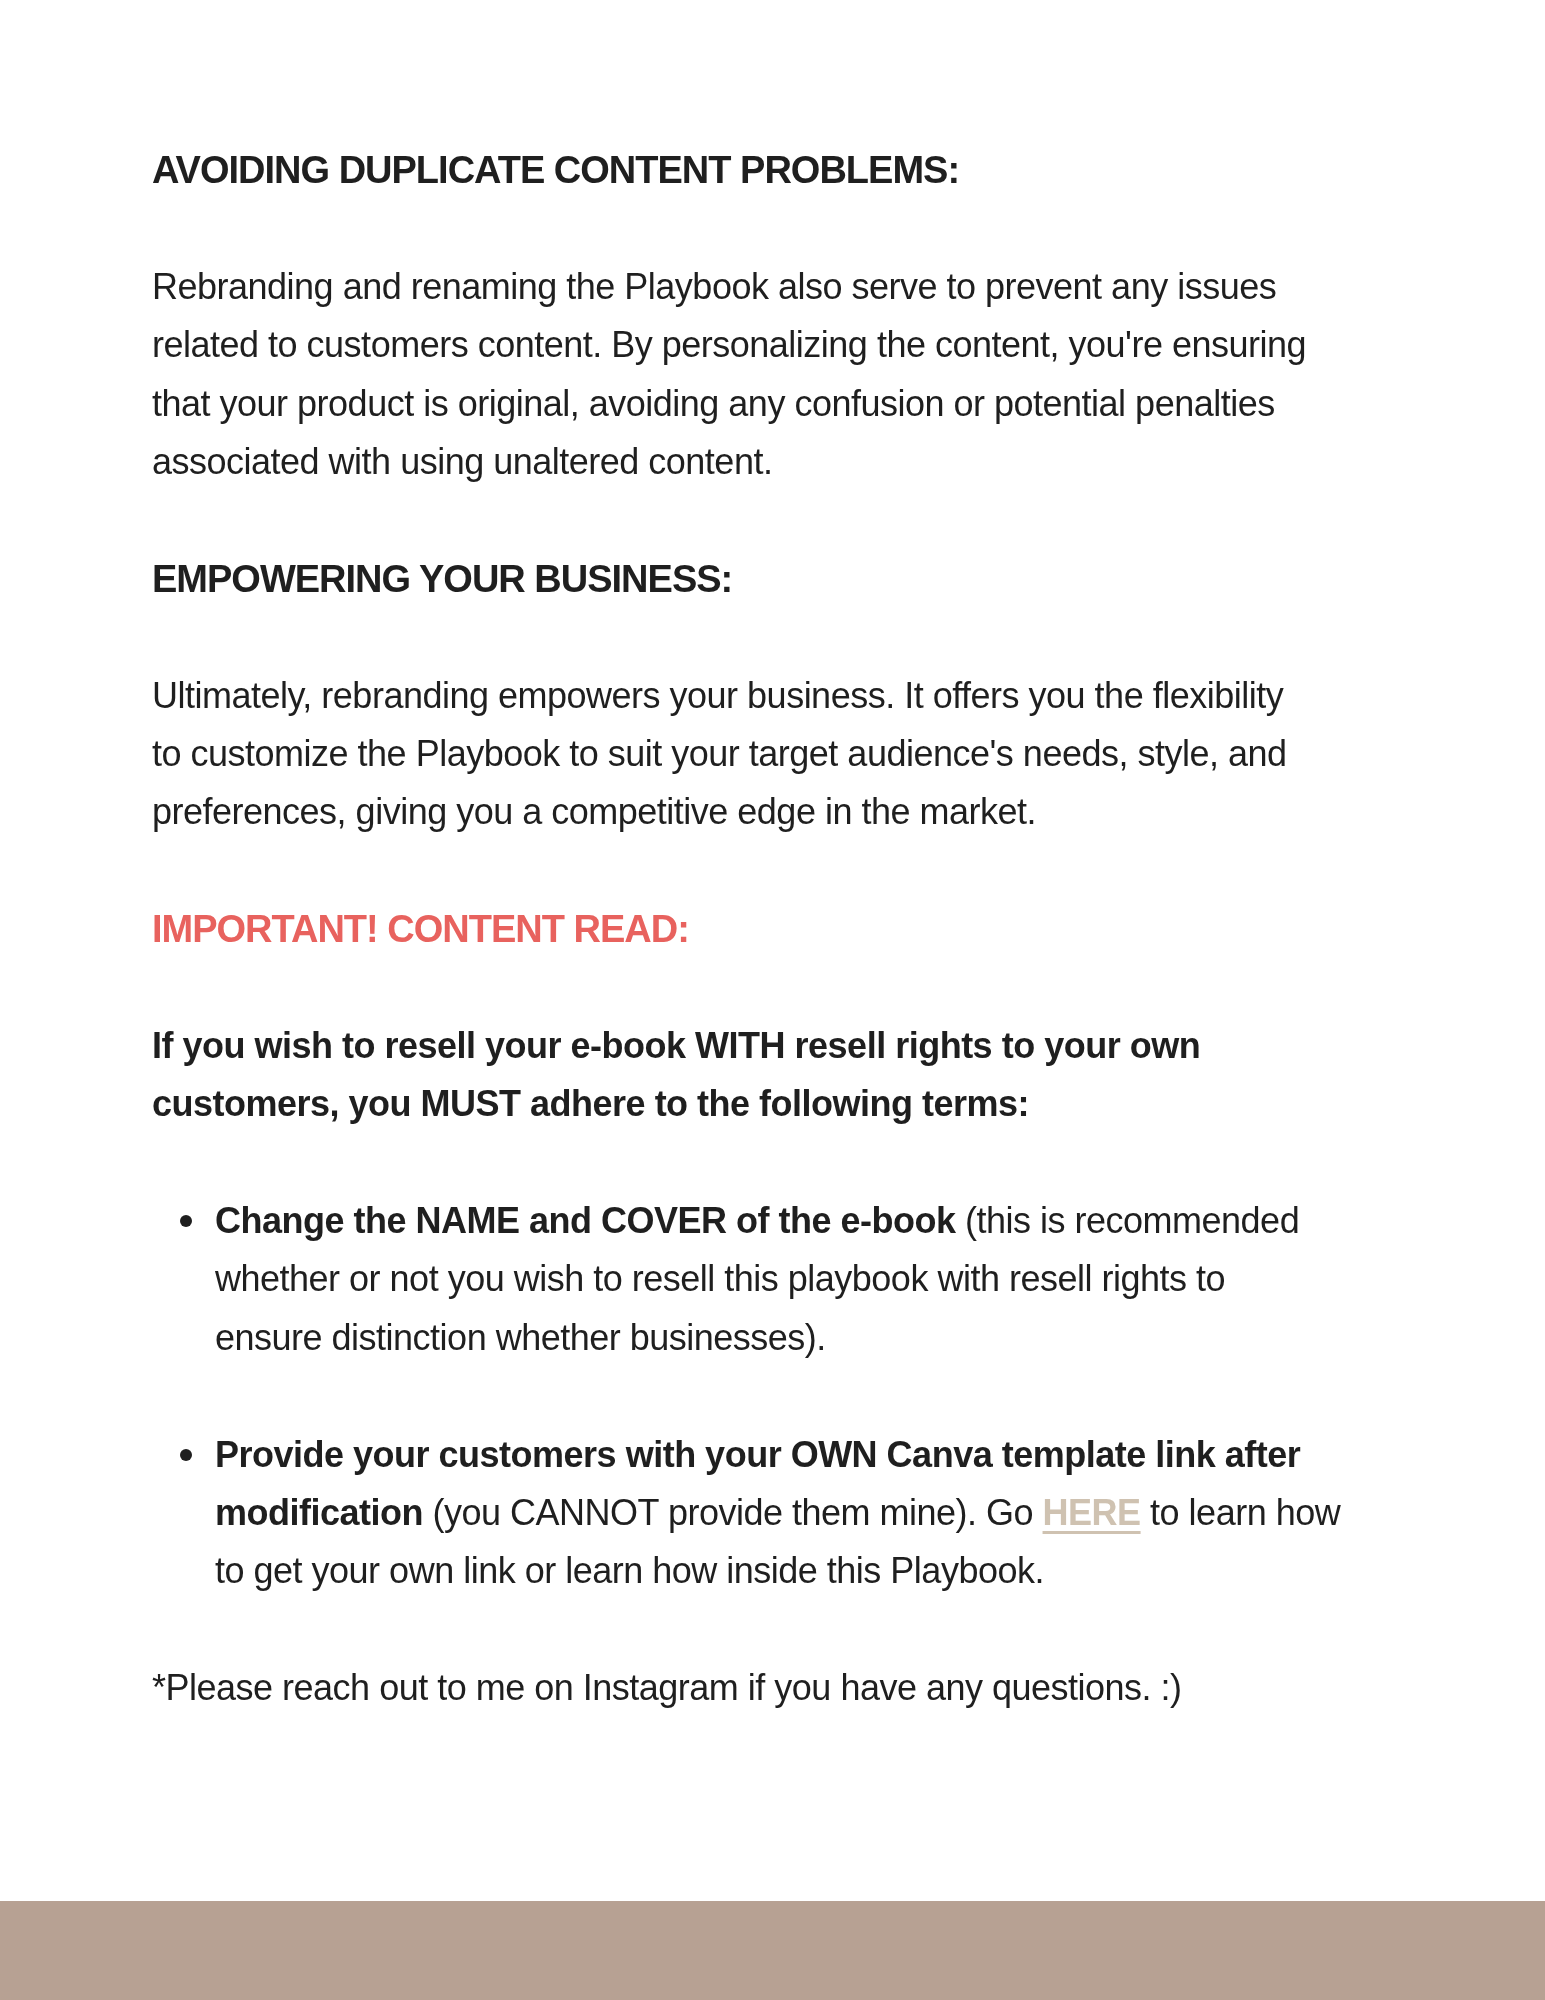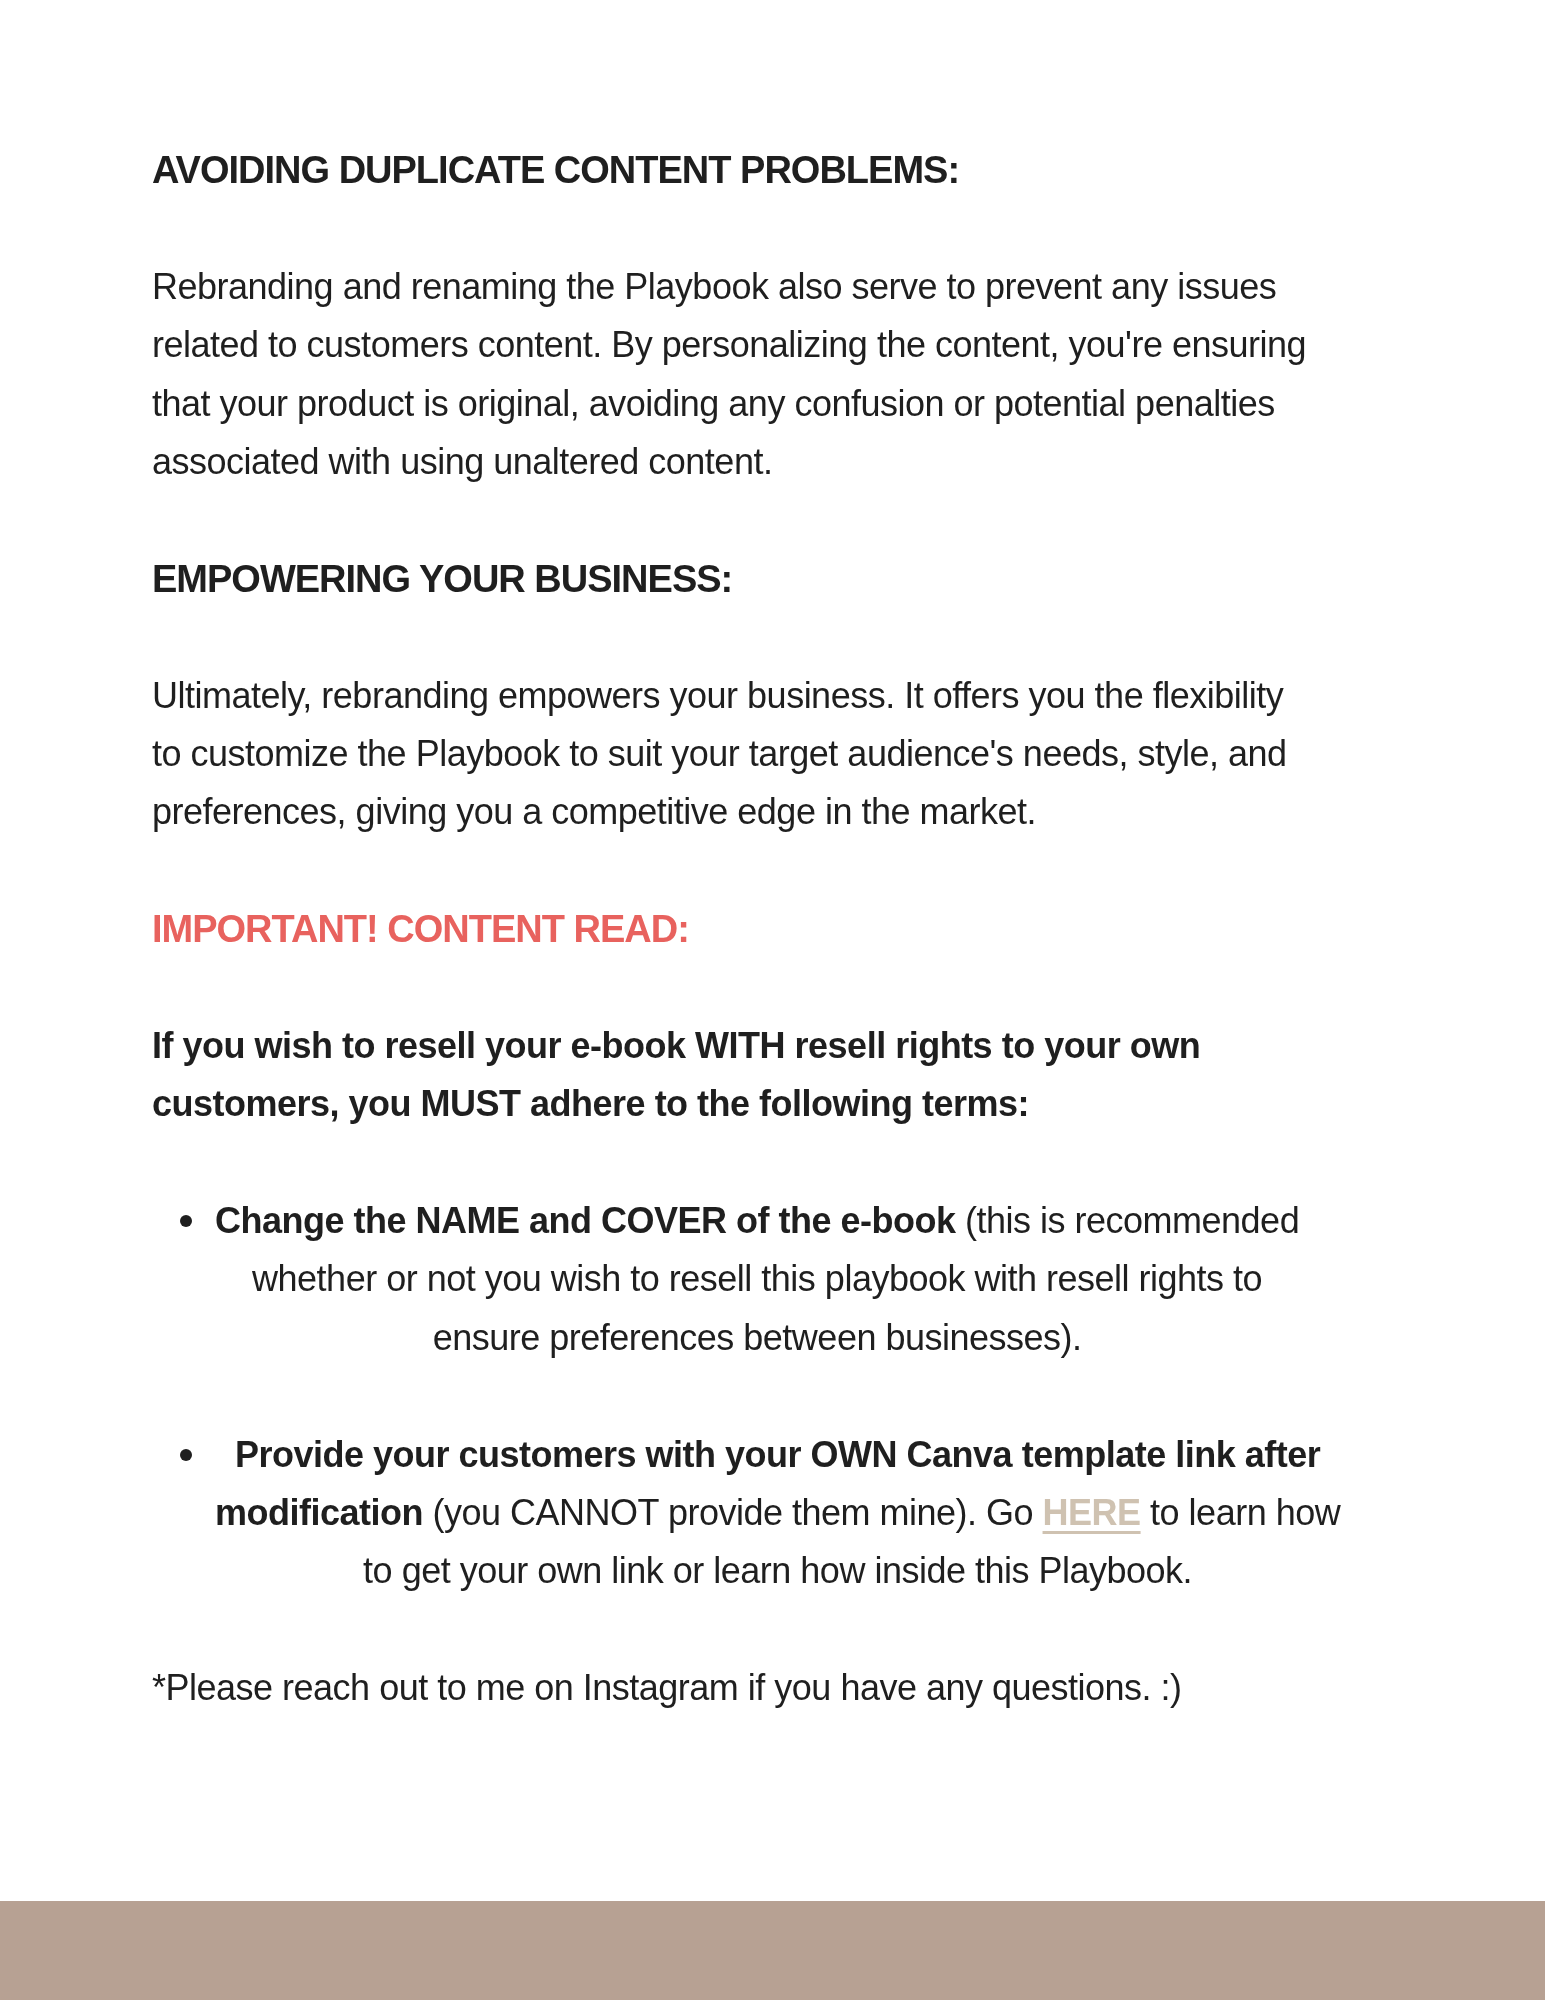--- a/index.html
+++ b/index.html
@@ -40,21 +40,21 @@
     letter-spacing: -1px;
   }
 
   .heading-red { color: #e8625e; }
 
   .bold-line { font-weight: 700; }
 
   .seg-bold { font-weight: 700; }
   .seg-regular { font-weight: 400; }
 
-  .bullet { display: flex; text-align: center; }
+  .bullet { display: flex; }
   .bullet-marker {
     flex-shrink: 0;
     width: 12px;
     height: 12px;
     border-radius: 50%;
     background: #1f1f1f;
     margin: 23px 23px 0 28px;
   }
 
   .here-link {
@@ -109,21 +109,21 @@
     <div class="block">
       <div class="line bold-line">If you wish to resell your e-book WITH resell rights to your own</div>
       <div class="line bold-line">customers, you MUST adhere to the following terms:</div>
     </div>
 
     <div class="block bullet">
       <span class="bullet-marker"></span>
       <div class="bullet-text">
         <div class="line"><span class="seg-bold">Change the NAME and COVER of the e-book</span><span class="seg-regular"> (this is recommended</span></div>
         <div class="line">whether or not you wish to resell this playbook with resell rights to</div>
-        <div class="line">ensure preferences between businesses).</div>
+        <div class="line">ensure distinction whether businesses).</div>
       </div>
     </div>
 
     <div class="block bullet">
       <span class="bullet-marker"></span>
       <div class="bullet-text">
         <div class="line"><span class="seg-bold">Provide your customers with your OWN Canva template link after</span></div>
         <div class="line"><span class="seg-bold">modification</span><span class="seg-regular"> (you CANNOT provide them mine). Go </span><a class="here-link">HERE</a><span class="seg-regular"> to learn how</span></div>
         <div class="line">to get your own link or learn how inside this Playbook.</div>
       </div>

